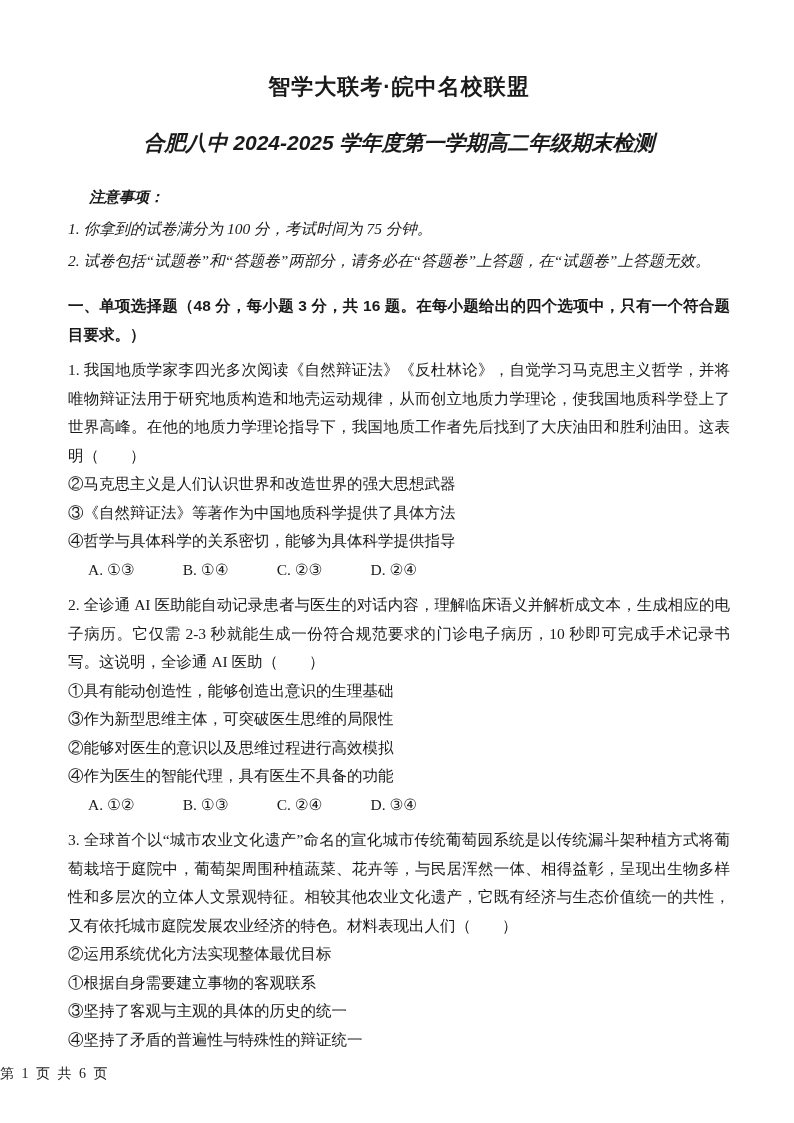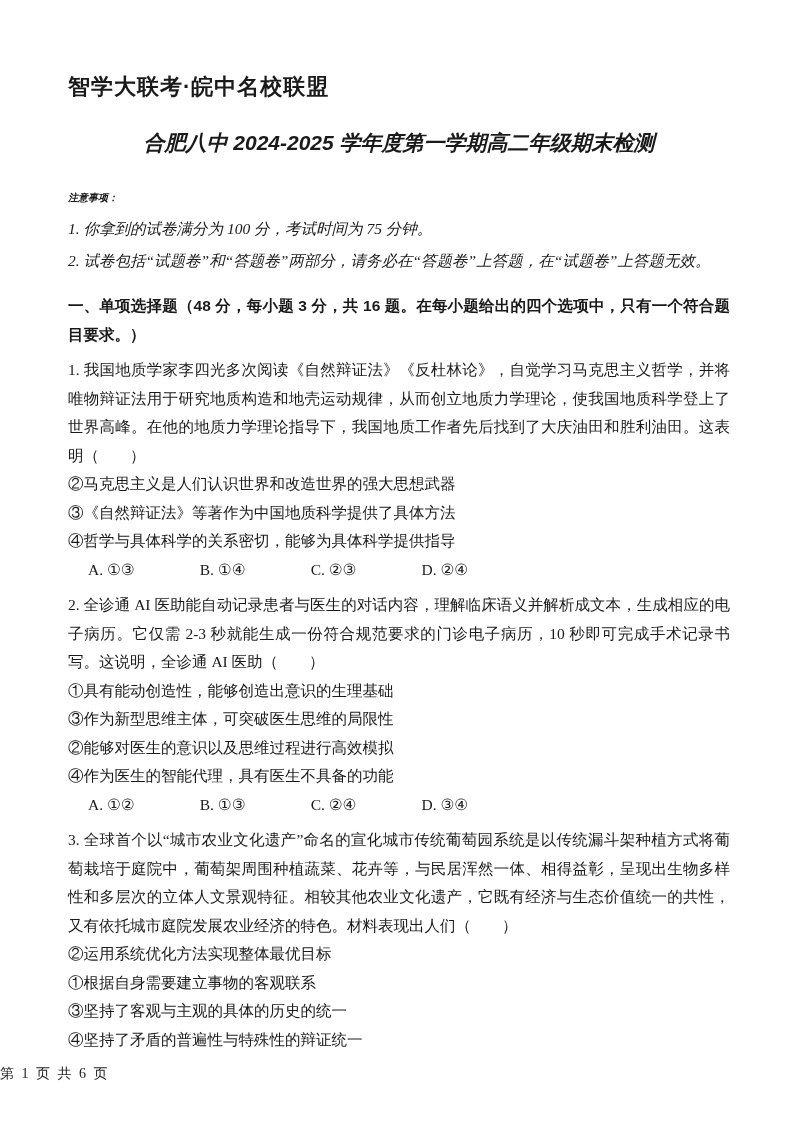--- a/index.html
+++ b/index.html
@@ -16,21 +16,21 @@
     width: 794px;
     height: 1123px;
     padding: 72px 64px 0 68px;
     position: relative;
   }
   
   .title-1 {
     font-family: "Liberation Sans", "DejaVu Sans", sans-serif;
     font-weight: bold;
     font-size: 22px;
-    text-align: left;
+    text-align: center;
     letter-spacing: 1px;
     margin-bottom: 27px;
   }
   .title-2 {
     font-family: "Liberation Sans", "DejaVu Sans", sans-serif;
     font-weight: bold;
     font-size: 21px;
     text-align: center;
     margin-bottom: 25px;
     font-style: italic;
@@ -40,22 +40,23 @@
     font-weight: bold;
     font-size: 19px;
     text-align: center;
     margin-bottom: 20px;
   }
   
   .notices { margin-bottom: 12px; }
   .notice-heading {
     font-weight: bold;
     font-style: italic;
-    font-size: 10px;
+    font-size: 15px;
     line-height: 31px;
+    margin-left: 21px;
   }
   .notice-item {
     font-style: italic;
     font-size: 15.5px;
     line-height: 32px;
   }
   .section-heading {
     font-family: "Liberation Sans", "DejaVu Sans", sans-serif;
     font-weight: bold;
     font-size: 15.5px;
@@ -69,21 +70,21 @@
     font-size: 15.5px;
     line-height: 28.5px;
     text-align: justify;
   }
   .statement {
     font-size: 15.5px;
     line-height: 28.5px;
   }
   .choices {
     display: flex;
-    gap: 65px;
+    gap: 48px;
     padding-left: 20px;
     font-size: 15.5px;
     line-height: 28.5px;
   }
   .footer {
     position: absolute;
     bottom: 40px;
     left: 0;
     width: 100%;
     text-align: left;

